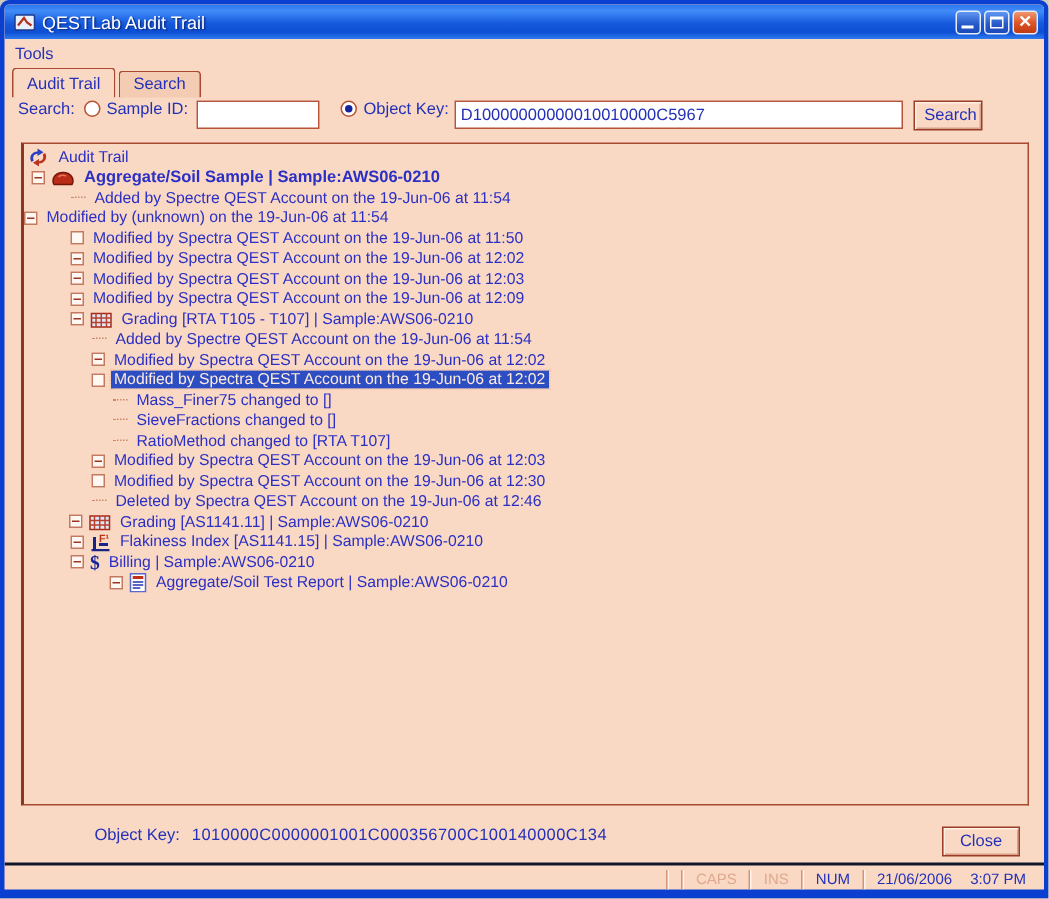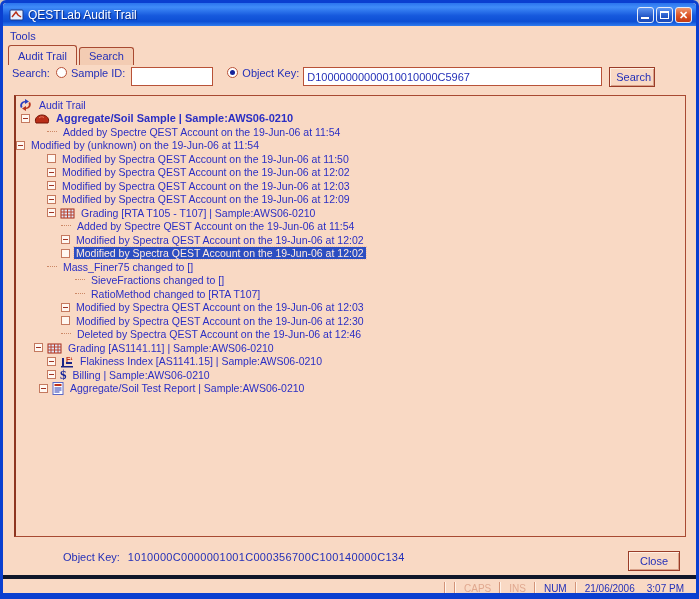--- a/index.html
+++ b/index.html
@@ -53,21 +53,21 @@
   .tlabel.selected{background:#2c4ec2;color:#ffeadd;outline:1px dotted #f3c2a8;}
   .dollar{color:#16249a;font-size:13px;font-weight:bold;font-family:"Liberation Serif",serif;line-height:12px;}
   
   .footer{position:absolute;left:0;top:540px;right:0;height:28px;display:flex;align-items:center;
     font-size:11px;color:#2430b8;}
   .footer .keylabel{margin-left:60px;}
   .footer .keyvalue{margin-left:8px;letter-spacing:0.3px;}
   .footer .btn{position:absolute;right:16px;top:8px;width:52px;}
   
   .statusbar{position:absolute;left:0;top:572px;right:0;height:18px;display:flex;align-items:center;
-    justify-content:flex-end;font-size:10px;color:#2430b8;border-top:4px solid #0f172a;padding-right:6px;}
+    justify-content:flex-end;font-size:10px;color:#2430b8;border-top:2px solid #0f172a;padding-right:6px;}
   .ssep{width:0;height:13px;border-left:1px solid #d49478;border-right:1px solid #fff3ea;margin:0 2px;}
   .sseg{padding:0 6px;white-space:nowrap;}
   .sseg.dim{color:#e0a88f;}
 </style>
 </head>
 <body>
 
 <div class="window">
 
   <div class="titlebar">
@@ -178,21 +178,21 @@
       <div class="trow" style="padding-left: 45px;">
         <span class="marker minus">
           <span class="dash"></span>
         </span>
         <span class="tlabel">Modified by Spectra QEST Account on the 19-Jun-06 at 12:02</span>
       </div>
       <div class="trow" style="padding-left: 45px;">
         <span class="marker box"></span>
         <span class="tlabel selected">Modified by Spectra QEST Account on the 19-Jun-06 at 12:02</span>
       </div>
-      <div class="trow" style="padding-left: 31px;">
+      <div class="trow" style="padding-left: 59px;">
         <span class="marker stub"></span>
         <span class="tlabel">Mass_Finer75 changed to []</span>
       </div>
       <div class="trow" style="padding-left: 59px;">
         <span class="marker stub"></span>
         <span class="tlabel">SieveFractions changed to []</span>
       </div>
       <div class="trow" style="padding-left: 59px;">
         <span class="marker stub"></span>
         <span class="tlabel">RatioMethod changed to [RTA T107]</span>
@@ -204,21 +204,21 @@
         <span class="tlabel">Modified by Spectra QEST Account on the 19-Jun-06 at 12:03</span>
       </div>
       <div class="trow" style="padding-left: 45px;">
         <span class="marker box"></span>
         <span class="tlabel">Modified by Spectra QEST Account on the 19-Jun-06 at 12:30</span>
       </div>
       <div class="trow" style="padding-left: 45px;">
         <span class="marker stub"></span>
         <span class="tlabel">Deleted by Spectra QEST Account on the 19-Jun-06 at 12:46</span>
       </div>
-      <div class="trow" style="padding-left: 18px;">
+      <div class="trow" style="padding-left: 30px;">
         <span class="marker minus">
           <span class="dash"></span>
         </span>
         <span class="ticon">
           <svg width="15" height="12">
             <rect x="1" y="2" width="13" height="9" fill="#dfe6f8" stroke="#a82a16"></rect>
             <path d="M1 5 H14 M1 8 H14 M4 2 V11 M7.5 2 V11 M11 2 V11" stroke="#b8402c"></path>
           </svg>
         </span>
         <span class="tlabel">Grading [AS1141.11] | Sample:AWS06-0210</span>
@@ -239,21 +239,21 @@
       </div>
       <div class="trow" style="padding-left: 31px;">
         <span class="marker minus">
           <span class="dash"></span>
         </span>
         <span class="ticon">
           <span class="dollar">$</span>
         </span>
         <span class="tlabel">Billing | Sample:AWS06-0210</span>
       </div>
-      <div class="trow" style="padding-left: 23px;">
+      <div class="trow" style="padding-left: 46px; margin-left: 11px;">
         <span class="marker minus">
           <span class="dash"></span>
         </span>
         <span class="ticon">
           <svg width="12" height="13">
             <rect x="1" y="0.5" width="10" height="12" fill="#fff" stroke="#5a68c8"></rect>
             <rect x="2.5" y="2" width="7" height="2" fill="#c03018"></rect>
             <path d="M2.5 6 h7 M2.5 8 h7 M2.5 10 h5" stroke="#2434b0"></path>
           </svg>
         </span>

